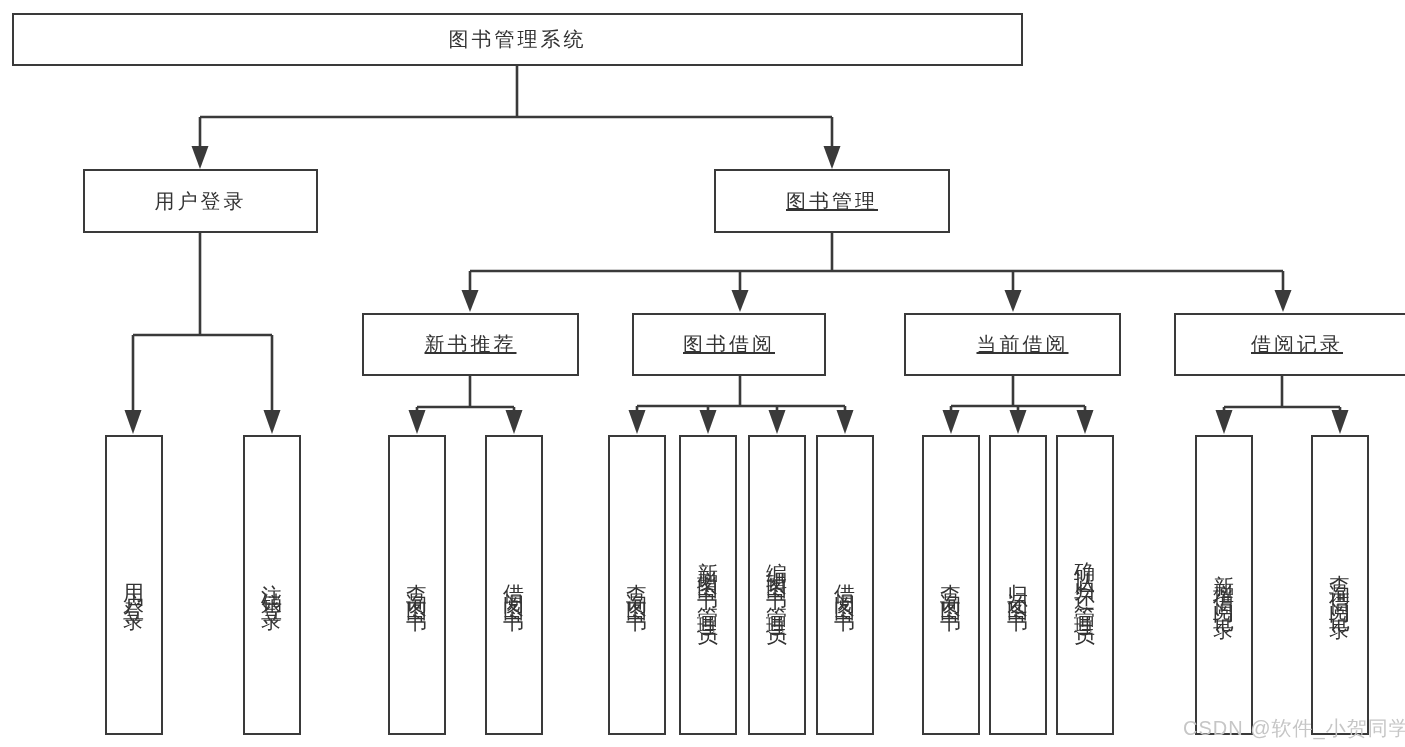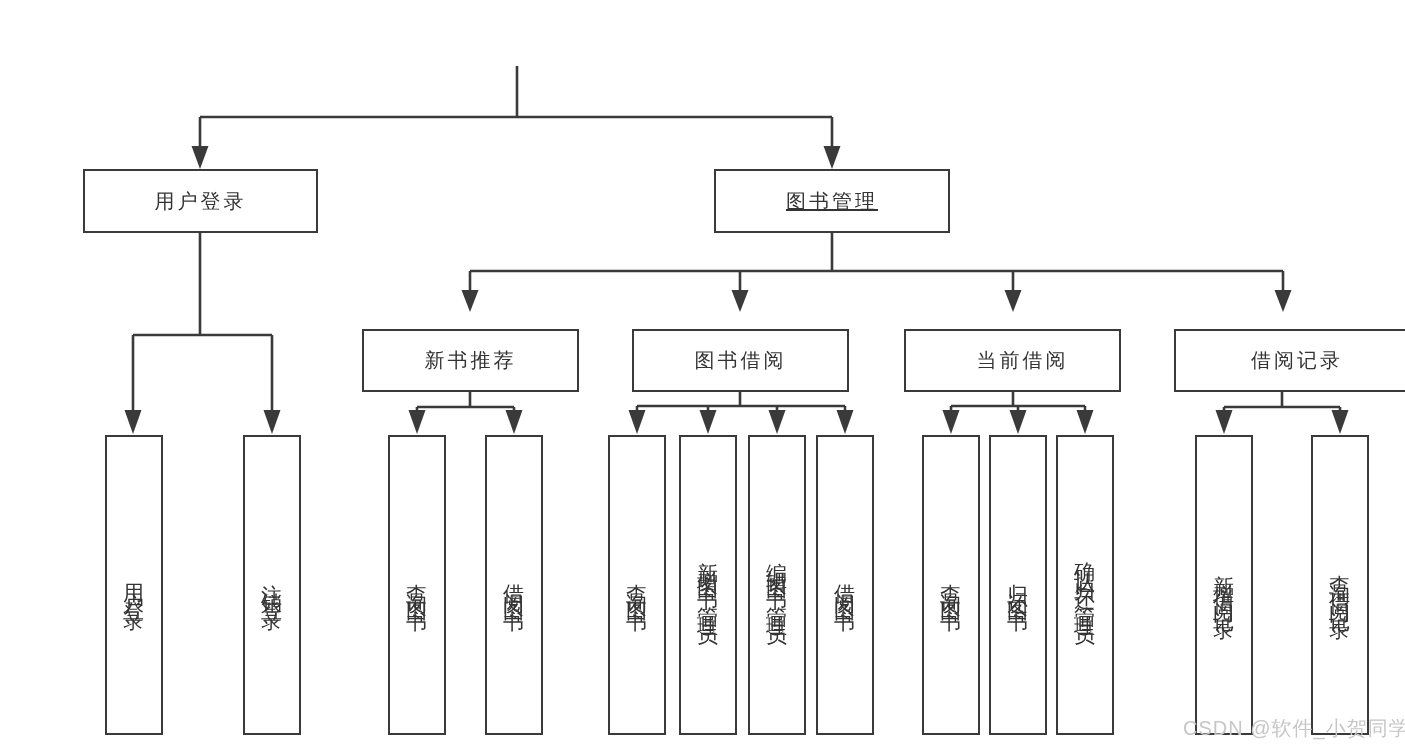--- a/index.html
+++ b/index.html
@@ -17,21 +17,21 @@
   .wires{position:absolute;left:0;top:0;width:1405px;height:747px;}
   .ln{fill:none;stroke:var(--line-color);stroke-width:2.6;}
   .ah{fill:var(--line-color);stroke:none;}
   .box{
     position:absolute;box-sizing:border-box;background:#fff;
     border:2.5px solid var(--box-border-color);
     display:flex;align-items:center;justify-content:center;
   }
   .row1{top:13px;height:53px;}
   .row2{top:169px;height:64px;}
-  .row3{top:329px;height:63px;}
+  .row3{top:313px;height:63px;text-decoration:underline;}
   .vbox{top:435px;height:300px;width:58px;}
   .hlabel{font-size:20px;letter-spacing:3px;white-space:nowrap;}
   .vlabel{
     writing-mode:vertical-lr;text-orientation:mixed;
     font-size:21px;letter-spacing:9px;line-height:1;white-space:nowrap;
   }
   .watermark{
     position:absolute;left:1183px;top:715px;z-index:5;
     font-size:20px;letter-spacing:1px;color:var(--watermark-color);white-space:nowrap;
   }
@@ -83,32 +83,35 @@
       <polygon class="ah" points="1076.5,410 1093.5,410 1085,434"></polygon>
     </g>
 
     <g>
       <path class="ln" d="M1282,376 V407 M1224,407 H1340 M1224,407 V411 M1340,407 V411"></path>
       <polygon class="ah" points="1215.5,410 1232.5,410 1224,434"></polygon>
       <polygon class="ah" points="1331.5,410 1348.5,410 1340,434"></polygon>
     </g>
   </svg>
 
+  <div class="box row1" style="left:12px;width:1011px;">
+    <span class="hlabel">图书管理系统</span>
+  </div>
 
   <div class="box row2" style="left:83px;width:235px;">
     <span class="hlabel">用户登录</span>
   </div>
   <div class="box row2" style="left:714px;width:236px;text-decoration:underline;">
     <span class="hlabel">图书管理</span>
   </div>
 
   <div class="box row3" style="left:362px;width:217px;">
     <span class="hlabel">新书推荐</span>
   </div>
-  <div class="box row3" style="left:632px;width:217px;">
+  <div class="box row3" style="left:632px;width:194px;">
     <span class="hlabel">图书借阅</span>
   </div>
   <div class="box row3" style="left:904px;width:217px;padding-left:20px;">
     <span class="hlabel">当前借阅</span>
   </div>
   <div class="box row3" style="left:1174px;width:246px;">
     <span class="hlabel">借阅记录</span>
   </div>
 
   <div class="box vbox" style="left:105px;">

